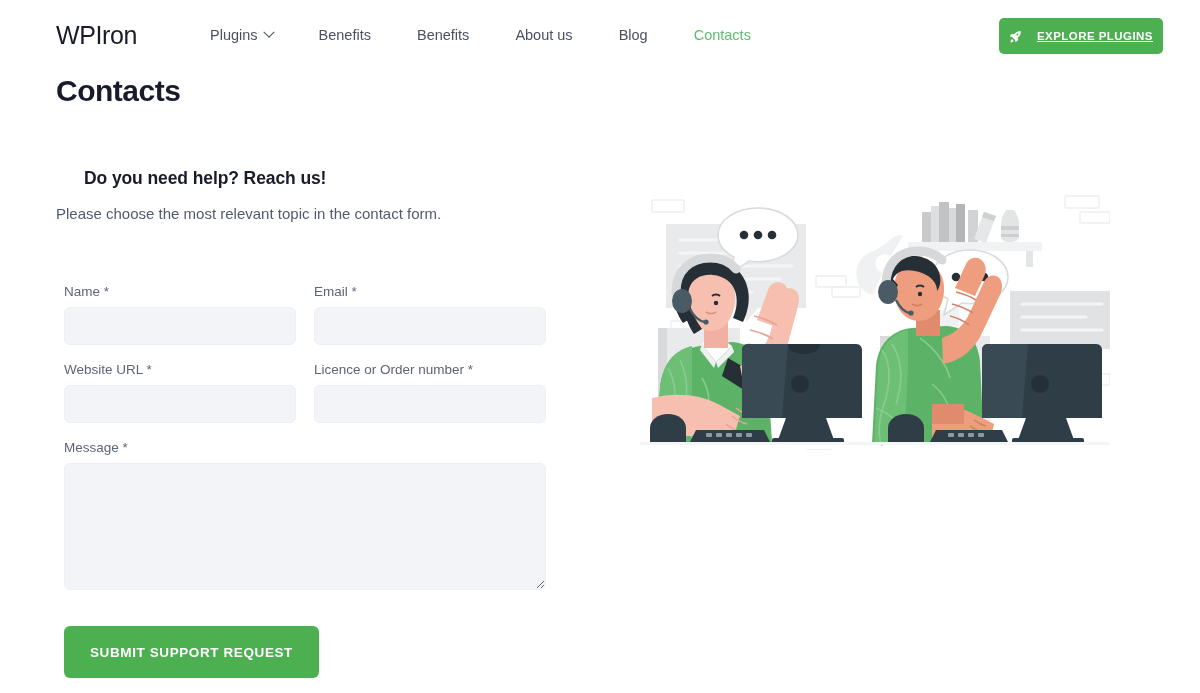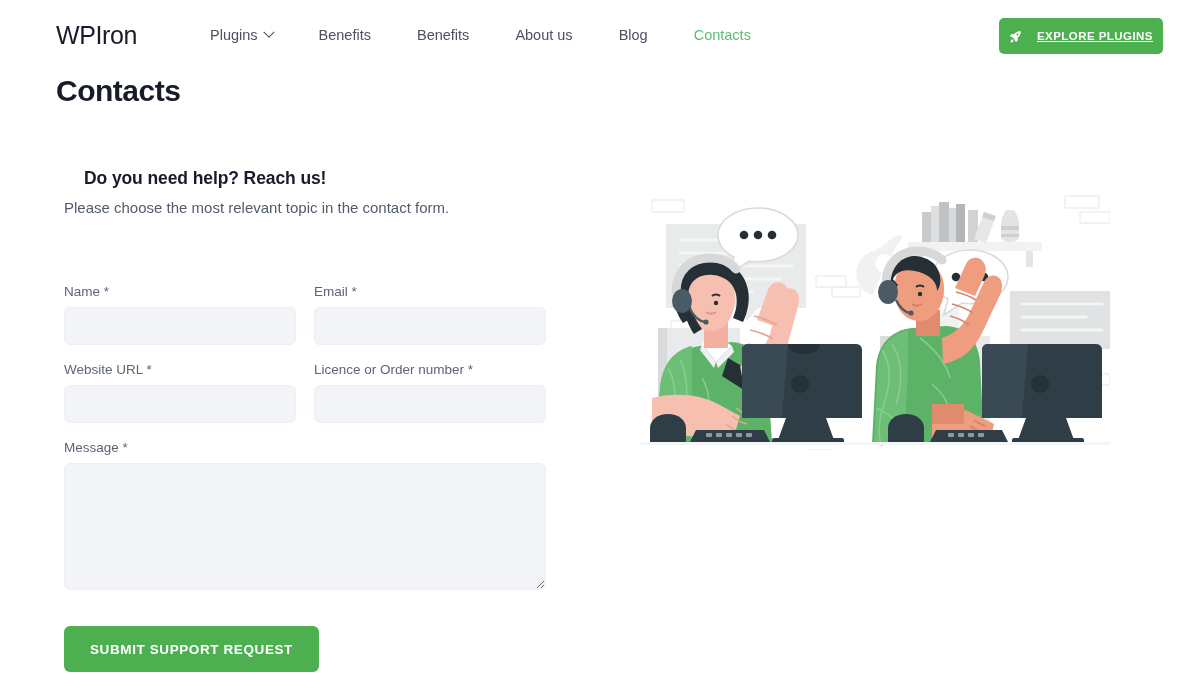--- a/index.html
+++ b/index.html
@@ -59,22 +59,22 @@
     color: #181b2a;
   }
 
   
   .section-heading {
     position: absolute; left: 56px; top: 168px;
     font-size: 17.5px; font-weight: 700;
     color: #181b2a; letter-spacing: -0.1px; margin-left: 28px;
   }
   .section-sub {
-    position: absolute; left: 56px; top: 199px;
-    font-size: 15px; color: #525a6d; margin-left: 8px;
+    position: absolute; left: 56px; top: 205px;
+    font-size: 15px; color: #525a6d;
   }
 
   
   .form { position: absolute; left: 64px; top: 284px; width: 490px; }
   .field-label {
     font-size: 13.5px; color: #5c6478;
     margin-bottom: 8px; display: block;
   }
   .row { display: flex; gap: 18px; }
   .field { margin-bottom: 17px; }
@@ -96,21 +96,21 @@
     border: 1px solid #eceff5;
     border-radius: 6px;
     font-family: "Liberation Sans", sans-serif;
     font-size: 14px; color: #2b3040;
     padding: 10px 12px;
     outline: none; resize: vertical;
     display: block;
   }
   .submit {
     margin-top: 19px;
-    height: 46px; padding: 0 26px;
+    height: 52px; padding: 0 26px;
     background: #4caf50; border: none; border-radius: 6px;
     color: #ffffff; font-size: 13.5px; font-weight: 700;
     letter-spacing: 0.6px; cursor: pointer;
     font-family: "Liberation Sans", sans-serif;
   }
 
   
   .illo { position: absolute; left: 640px; top: 188px; width: 470px; height: 262px; }
   .illo svg { display: block; width: 470px; height: 262px; }
 </style>

